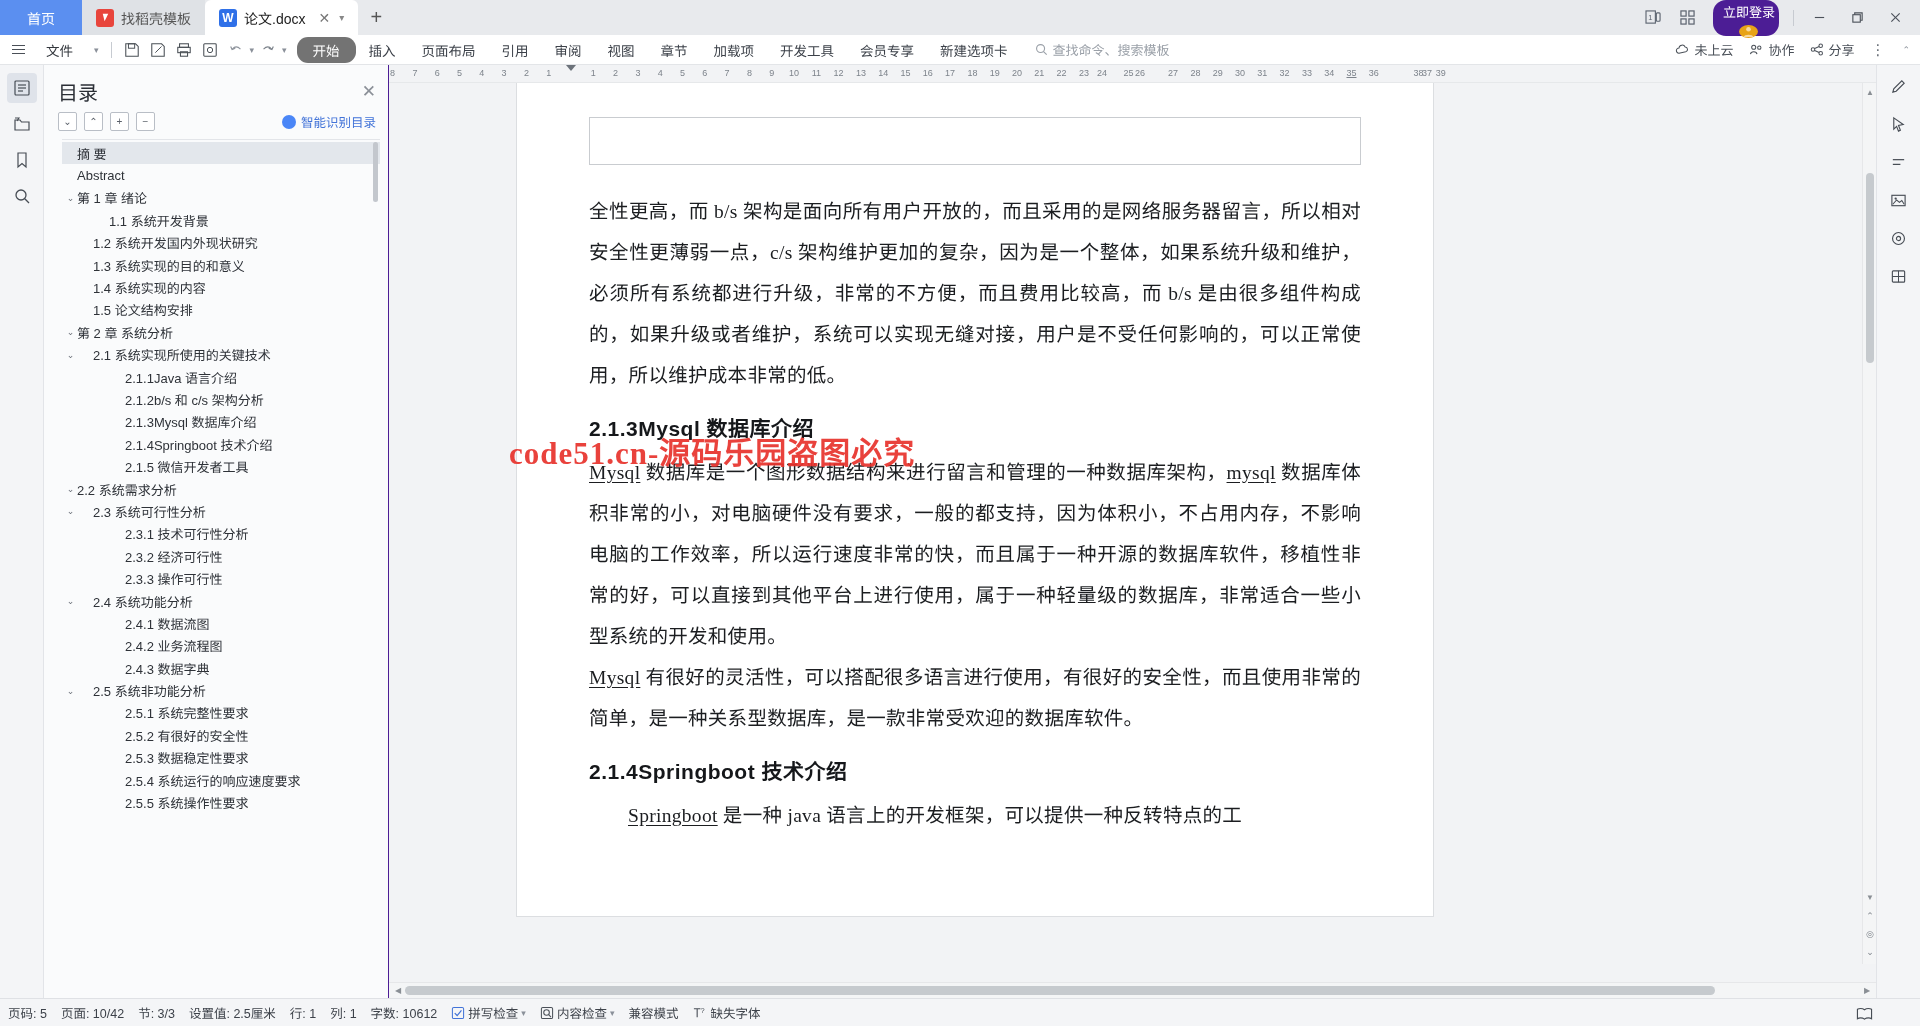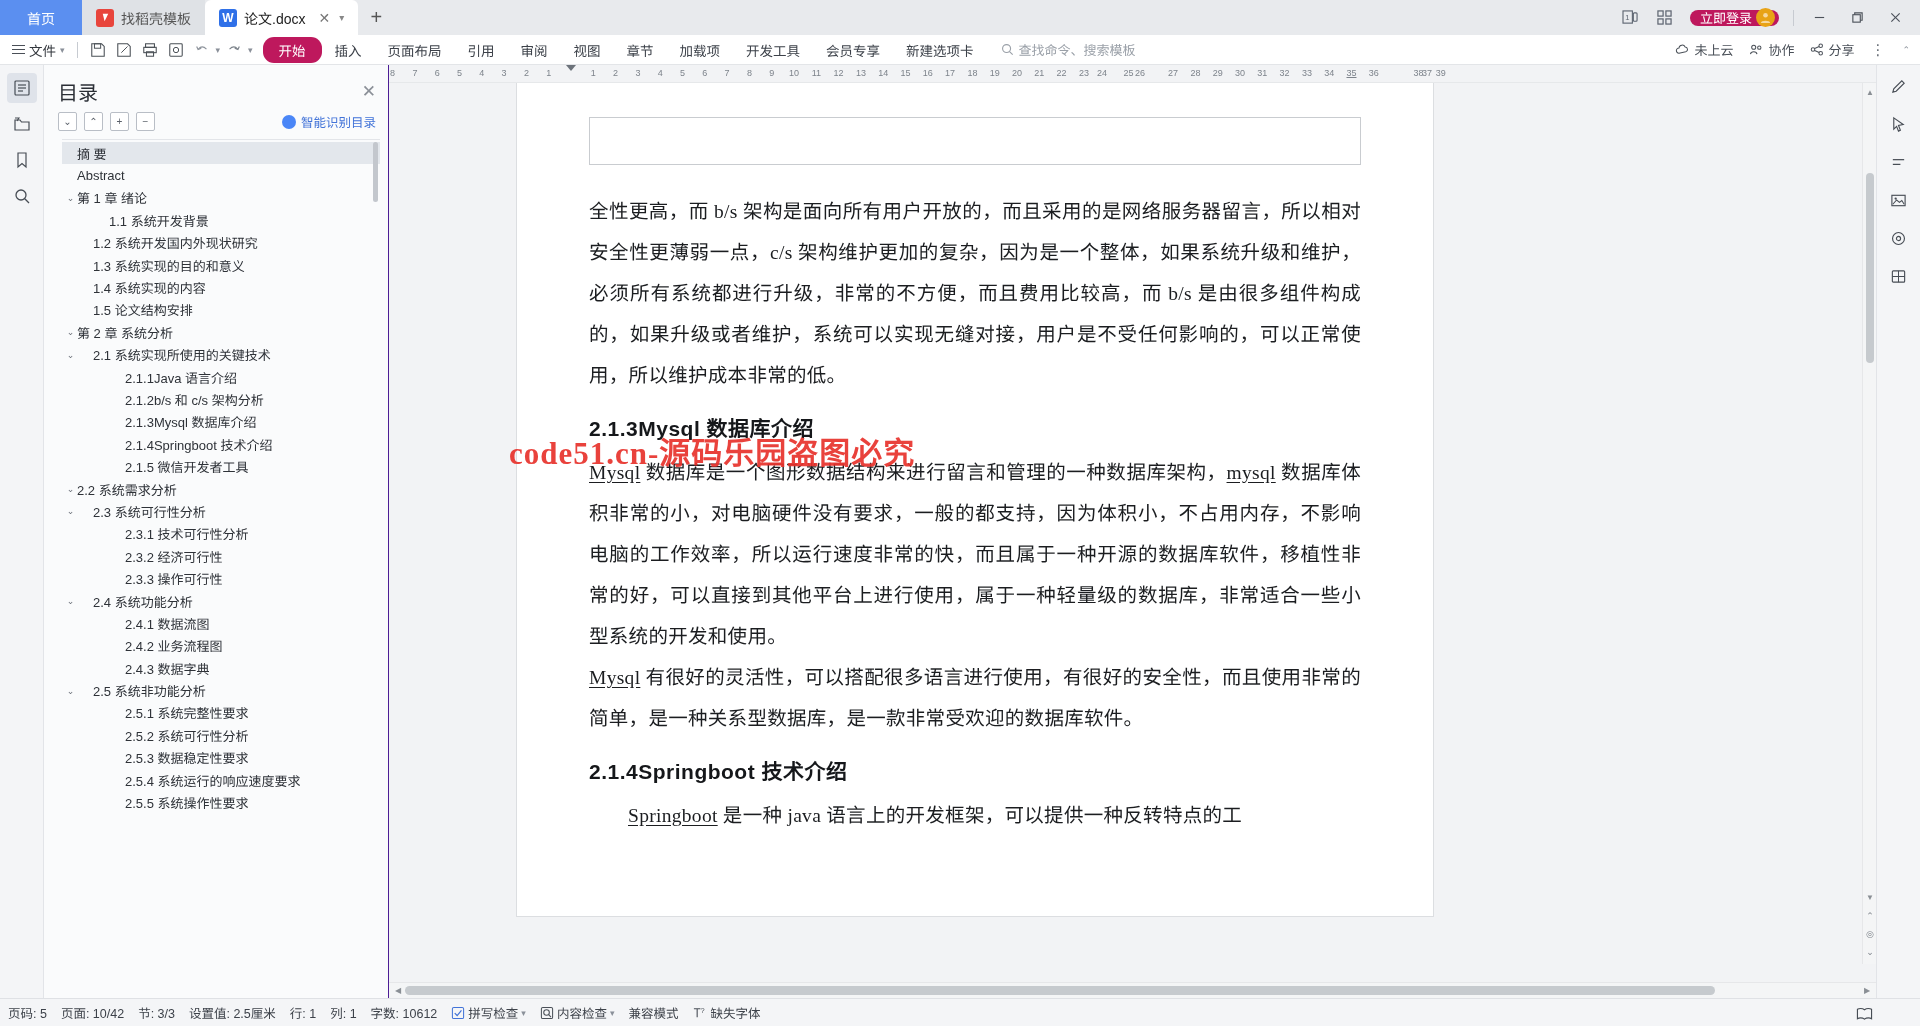--- a/index.html
+++ b/index.html
@@ -48,52 +48,52 @@
     font-size: 20px; color: #555; background: #e8eaed;
   }
   .titlebar-spacer { flex: 1 1 auto; background: #e8eaed; }
   .titlebar-right { display: flex; align-items: center; gap: 4px; padding-right: 8px; }
   .tb-icon {
     width: 30px; height: 26px; display: flex; align-items: center; justify-content: center;
     color: #5c6470;
   }
   .login-pill {
     display: flex; align-items: center; gap: 4px;
-    background: #be185d; color: #fff; border-radius: 13px;
-    padding: 2px 4px 2px 10px; font-size: 13px; height: 16px; margin: 0 6px;
+    background: #4c1d95; color: #fff; border-radius: 13px;
+    padding: 2px 4px 2px 10px; font-size: 13px; height: 36px; margin: 0 6px; flex-direction: column;
   }
   .login-pill .avatar {
     width: 19px; height: 19px; border-radius: 50%; background: #e8a316;
     display: flex; align-items: center; justify-content: center;
   }
   .wbtn {
     width: 34px; height: 30px; display: flex; align-items: center; justify-content: center;
     color: #4b5159; font-size: 14px;
   }
   .vdiv { width: 1px; height: 16px; background: #c7cbd1; margin: 0 4px; align-self: center; }
 
   
   .ribbon {
     height: 30px; flex: 0 0 30px; background: #fff;
     display: flex; align-items: center; font-size: 13.5px; color: #33373d;
     border-bottom: 1px solid #e3e5e8;
   }
-  .rb-file { display: flex; align-items: center; gap: 4px; padding: 0 8px 0 12px; }
+  .rb-file { display: flex; align-items: center; gap: 21px; padding: 0 8px 0 12px; }
   .hamburger { display: inline-flex; flex-direction: column; gap: 2.5px; }
   .hamburger i { display: block; width: 13px; height: 1.6px; background: #4a4f57; }
   .caret { font-size: 9px; color: #8a9099; }
   .rb-qicons { display: flex; align-items: center; gap: 2px; padding: 0 4px; }
   .qi {
     width: 24px; height: 22px; display: flex; align-items: center; justify-content: center;
     color: #4a5056;
   }
   .rb-tabs { display: flex; align-items: center; gap: 0px; margin-left: 6px; }
   .rbtab { padding: 3px 13px; font-size: 13.5px; color: #3c4149; white-space: nowrap; }
   .rbtab.sel {
-    background: #be185d; color: #fff; border-radius: 11px; padding: 3px 16px;
+    background: #737373; color: #fff; border-radius: 11px; padding: 3px 16px;
   }
   .rb-search {
     display: flex; align-items: center; gap: 5px; margin-left: 14px;
     color: #9aa0a8; font-size: 13px; white-space: nowrap;
   }
   .rb-right {
     margin-left: auto; display: flex; align-items: center; gap: 16px;
     padding-right: 10px; color: #4a5058; font-size: 13px;
   }
   .rb-right .ritem { display: flex; align-items: center; gap: 4px; white-space: nowrap; }
@@ -593,21 +593,21 @@
           <div class="toc-item">
             <span class="chev">⌄</span>
             <span class="lbl" style="padding-left: 16px;">2.5  系统非功能分析</span>
           </div>
           <div class="toc-item">
             <span class="chev"></span>
             <span class="lbl" style="padding-left: 48px;">2.5.1 系统完整性要求</span>
           </div>
           <div class="toc-item">
             <span class="chev"></span>
-            <span class="lbl" style="padding-left: 48px;">2.5.2 系统可行性分析</span>
+            <span class="lbl" style="padding-left: 48px;">2.5.2 有很好的安全性</span>
           </div>
           <div class="toc-item">
             <span class="chev"></span>
             <span class="lbl" style="padding-left: 48px;">2.5.3 数据稳定性要求</span>
           </div>
           <div class="toc-item">
             <span class="chev"></span>
             <span class="lbl" style="padding-left: 48px;">2.5.4 系统运行的响应速度要求</span>
           </div>
           <div class="toc-item">

